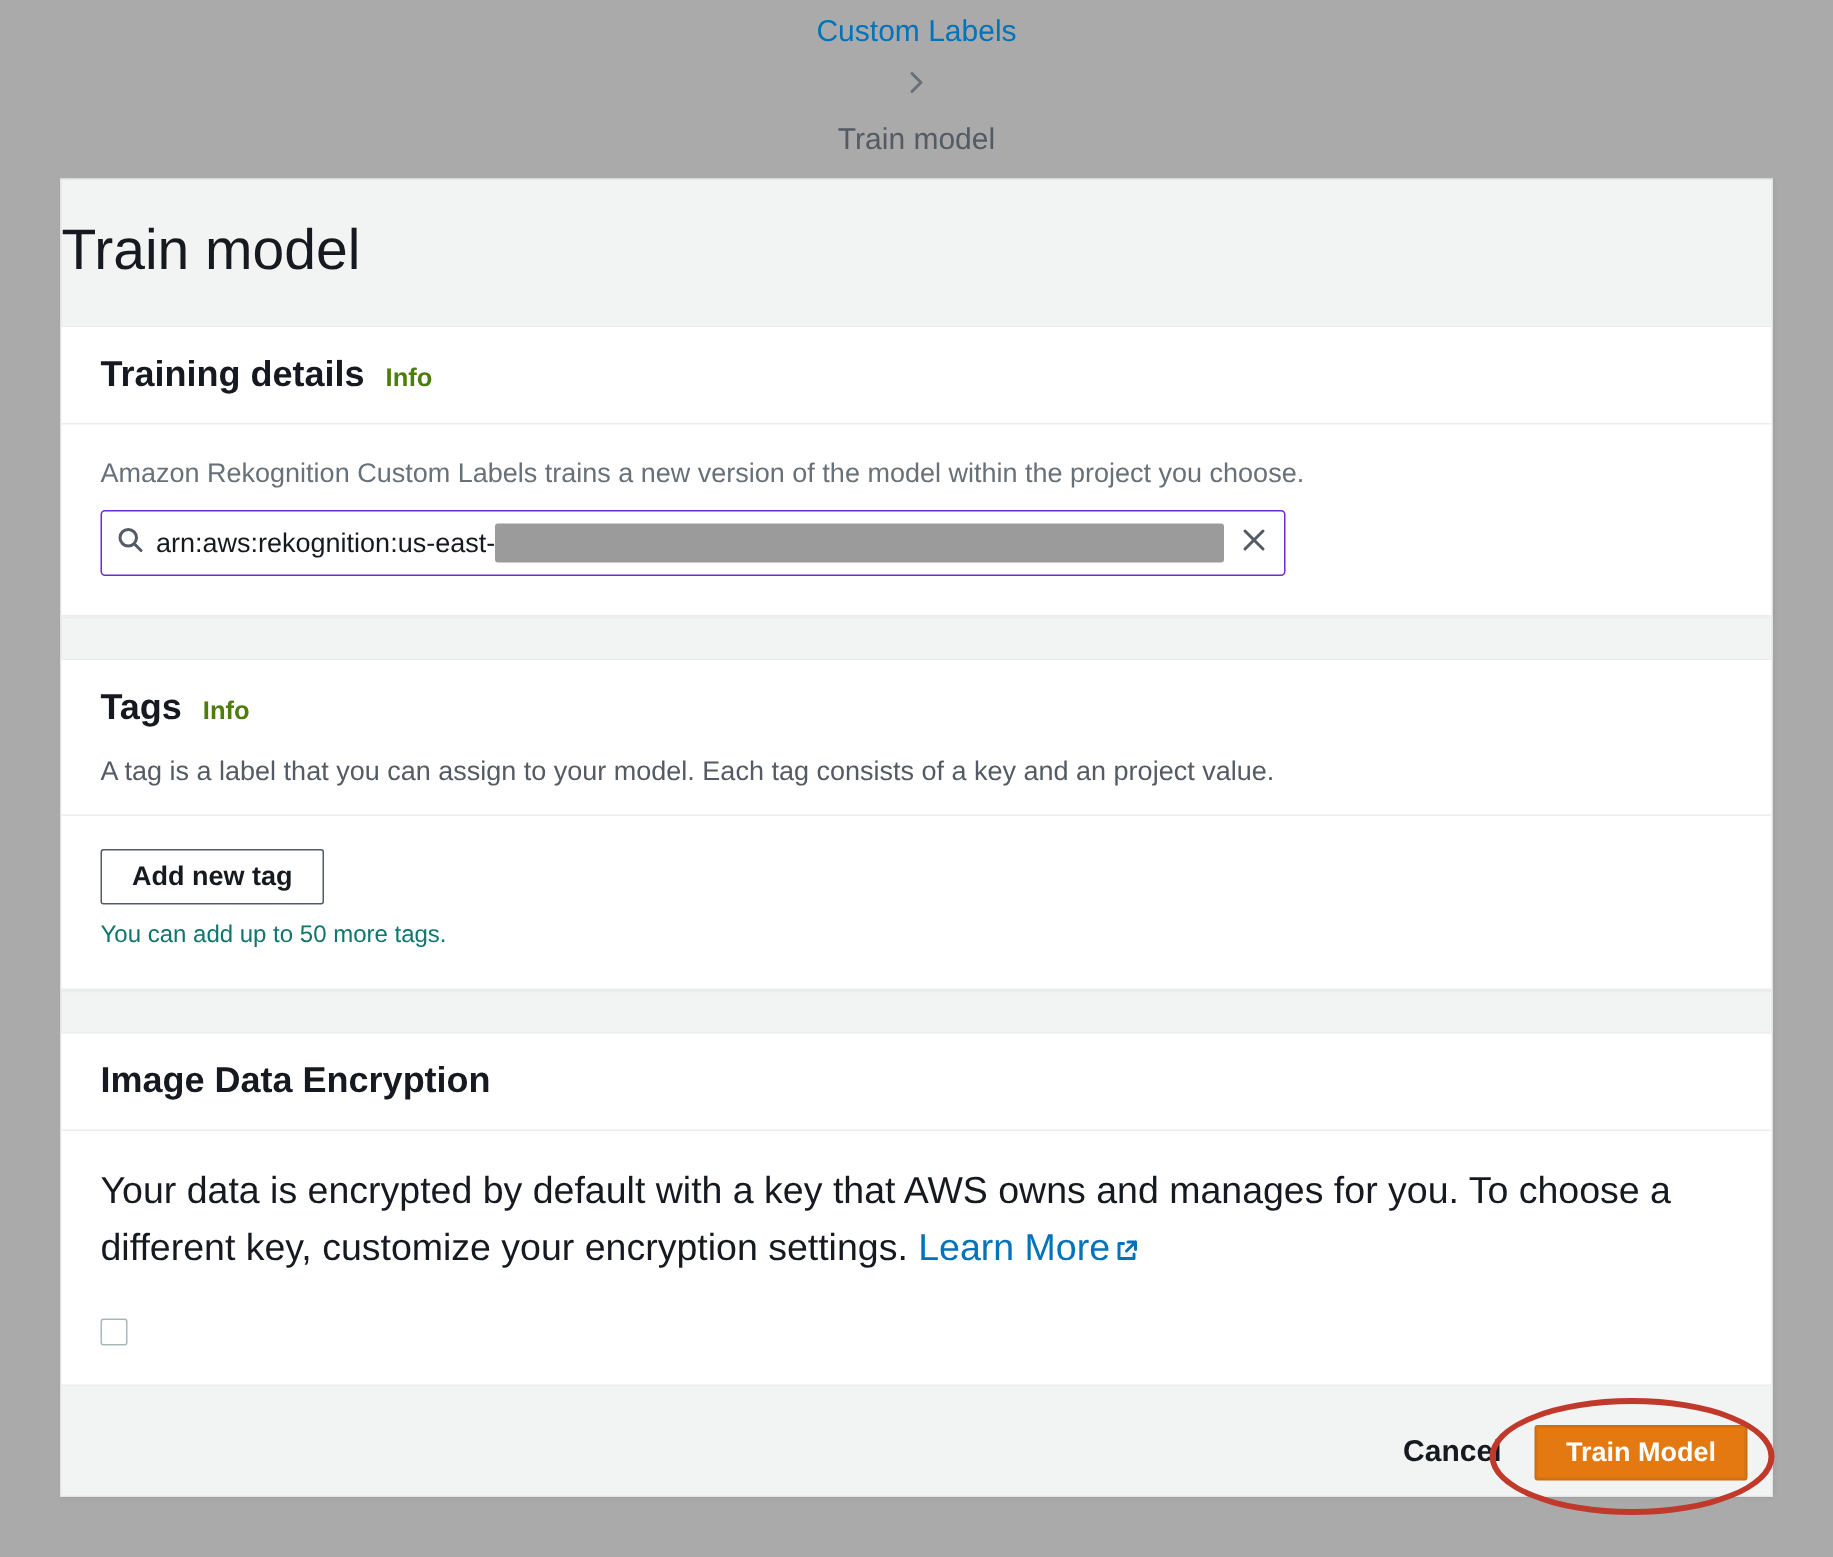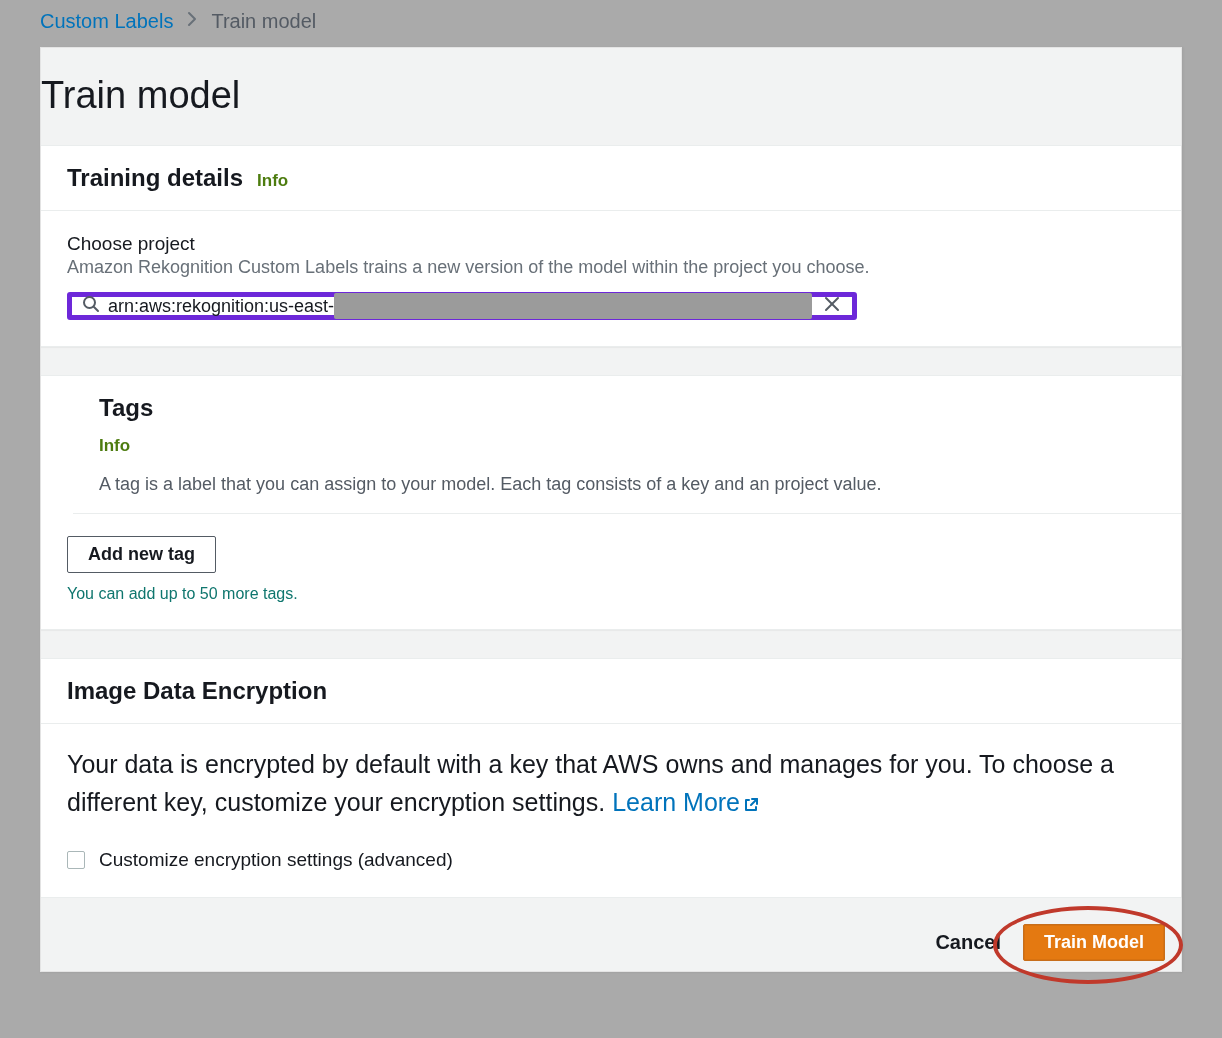--- a/index.html
+++ b/index.html
@@ -14,20 +14,21 @@
   }
   .page-wrap {
     padding: 0 0 0 0;
   }
   .breadcrumb {
     padding: 10px 40px 14px 40px;
     font-size: 20px;
     display: flex;
     align-items: center;
     gap: 14px;
+    flex-direction: column;
   }
   .breadcrumb a {
     color: #0073bb;
     text-decoration: none;
   }
   .breadcrumb .chev {
     color: #687078;
     font-size: 18px;
   }
   .breadcrumb .current {
@@ -90,23 +91,23 @@
     margin-bottom: 2px;
   }
   .field-desc {
     font-size: 18px;
     color: #687078;
     margin-bottom: 14px;
   }
   .project-input-wrap {
     display: flex;
     align-items: center;
-    border: 5px solid #6d28d9;
+    border: 1px solid #6d28d9;
     border-radius: 3px;
-    height: 28px;
+    height: 44px;
     width: 790px;
     max-width: 100%;
     padding: 0 6px 0 10px;
     background: #fff;
   }
   .project-input-wrap .search-ic {
     color: #545b64;
     flex: 0 0 auto;
     margin-right: 8px;
   }
@@ -201,21 +202,21 @@
   .highlight-ellipse {
     position: absolute;
     border: 4px solid #c0392b;
     border-radius: 50%;
     width: 190px;
     height: 78px;
     top: -18px;
     left: -30px;
     pointer-events: none;
   }
-  .panel.tags .panel-header { flex-direction: column; margin-left: 32px; }
+  .panel.tags .panel-header { flex-direction: row; }
   .panel.tags .panel-header .tag-sub { flex-basis:100%; }
 </style>
 </head>
 <body>
 
 <div class="page-wrap">
 
   <nav class="breadcrumb">
     <a href="#">Custom Labels</a>
     <span class="chev">
@@ -230,21 +231,20 @@
     <div style="padding: 0 0 0 0;">
       <h1 class="pt" style="margin-left:0; padding-left:0; padding:26px 0 28px 0; font-weight:400;">Train model</h1>
     </div>
 
     <section class="panel">
       <div class="panel-header">
         <h2>Training details</h2>
         <a href="#" class="info-link">Info</a>
       </div>
       <div class="panel-body">
-        <div class="field-label">Choose project</div>
         <div class="field-desc">Amazon Rekognition Custom Labels trains a new version of the model within the project you choose.</div>
         <div class="project-input-wrap">
           <span class="search-ic">
             <svg width="18" height="18" viewBox="0 0 18 18">
                 <circle cx="7.5" cy="7.5" r="5.5" stroke="#545b64" stroke-width="2" fill="none"></circle>
                 <line x1="12" y1="12" x2="16" y2="16" stroke="#545b64" stroke-width="2" stroke-linecap="round"></line>
               </svg>
           </span>
           <span class="arn-text">arn:aws:rekognition:us-east-</span>
           <span class="redact"></span>
@@ -277,21 +277,20 @@
       <div class="panel-body">
         <p class="enc-text">
           <span>Your data is encrypted by default with a key that AWS owns and manages for you. To choose a different key, customize your encryption settings. </span><a href="#" class="learn-more"><span>Learn More</span><span class="ext-ic"><svg width="16" height="16" viewBox="0 0 16 16">
                   <path d="M6 3 H3 V13 H13 V10" stroke="#0073bb" stroke-width="2" fill="none" stroke-linecap="round" stroke-linejoin="round"></path>
                   <path d="M9 2 H14 V7" stroke="#0073bb" stroke-width="2" fill="none" stroke-linecap="round" stroke-linejoin="round"></path>
                   <line x1="14" y1="2" x2="8" y2="8" stroke="#0073bb" stroke-width="2" stroke-linecap="round"></line>
                 </svg></span></a>
         </p>
         <label class="chk-row">
           <span class="chk"></span>
-          <span>Customize encryption settings (advanced)</span>
         </label>
       </div>
     </section>
 
     <div class="footer-actions" style="background:#f2f3f3;">
       <button class="cancel-link">Cancel</button>
       <span class="train-btn-wrap">
         <button class="btn btn-primary">Train Model</button>
         <span class="highlight-ellipse"></span>
       </span>

